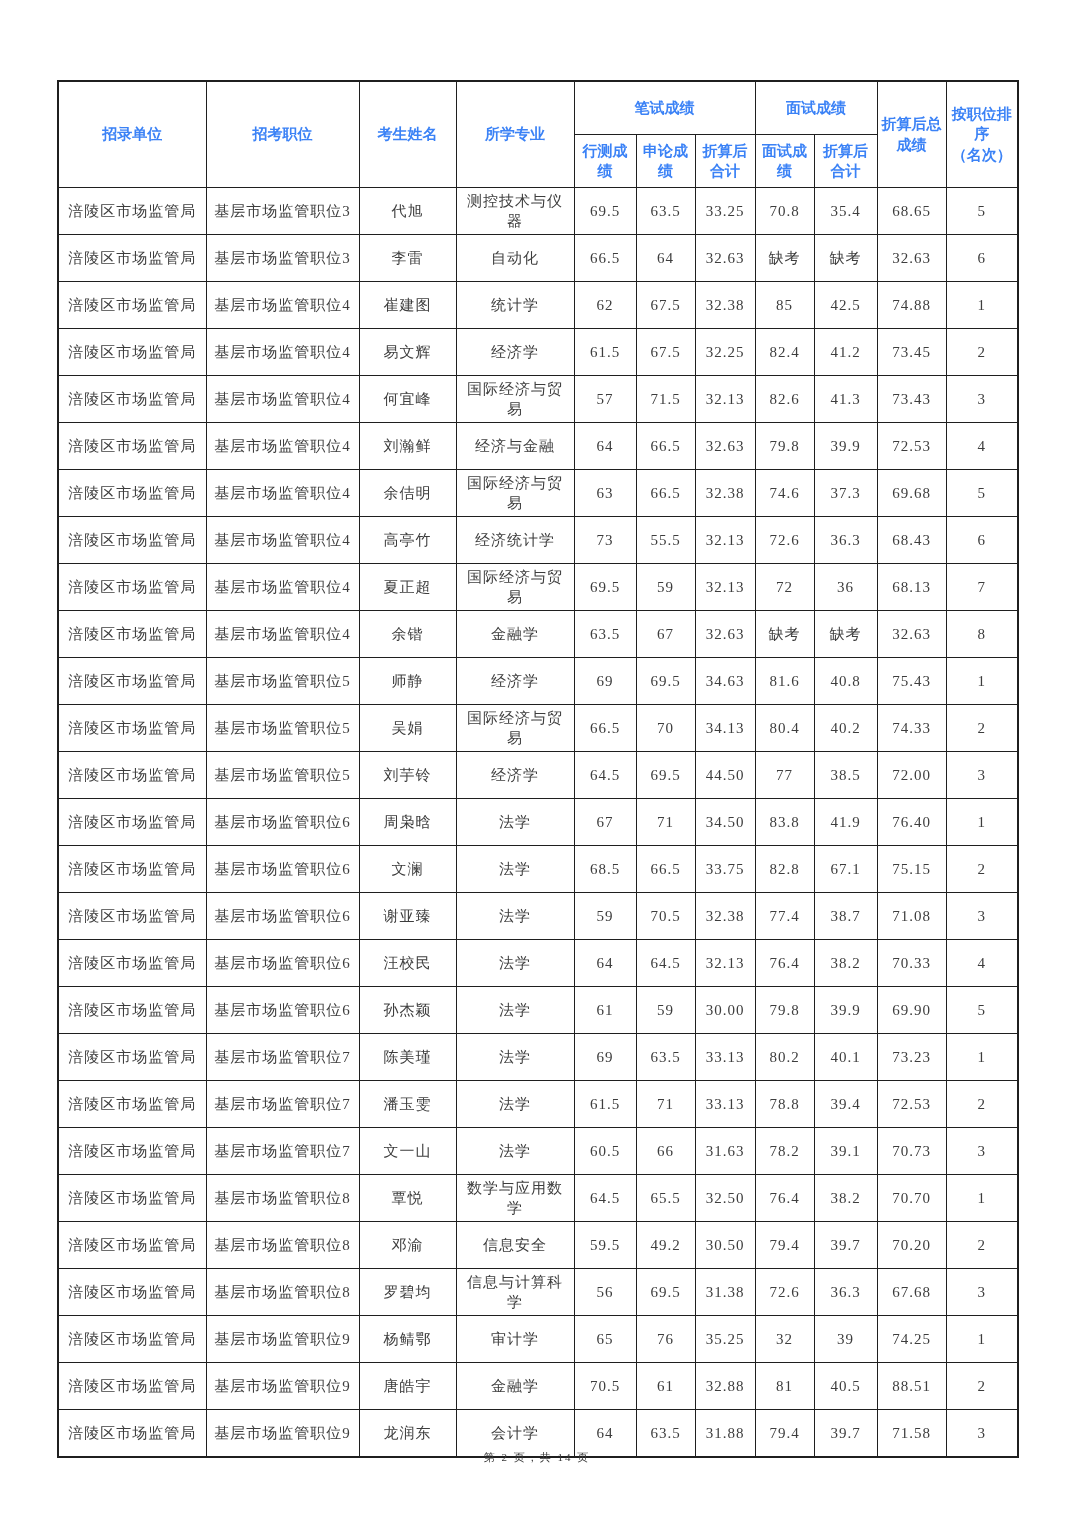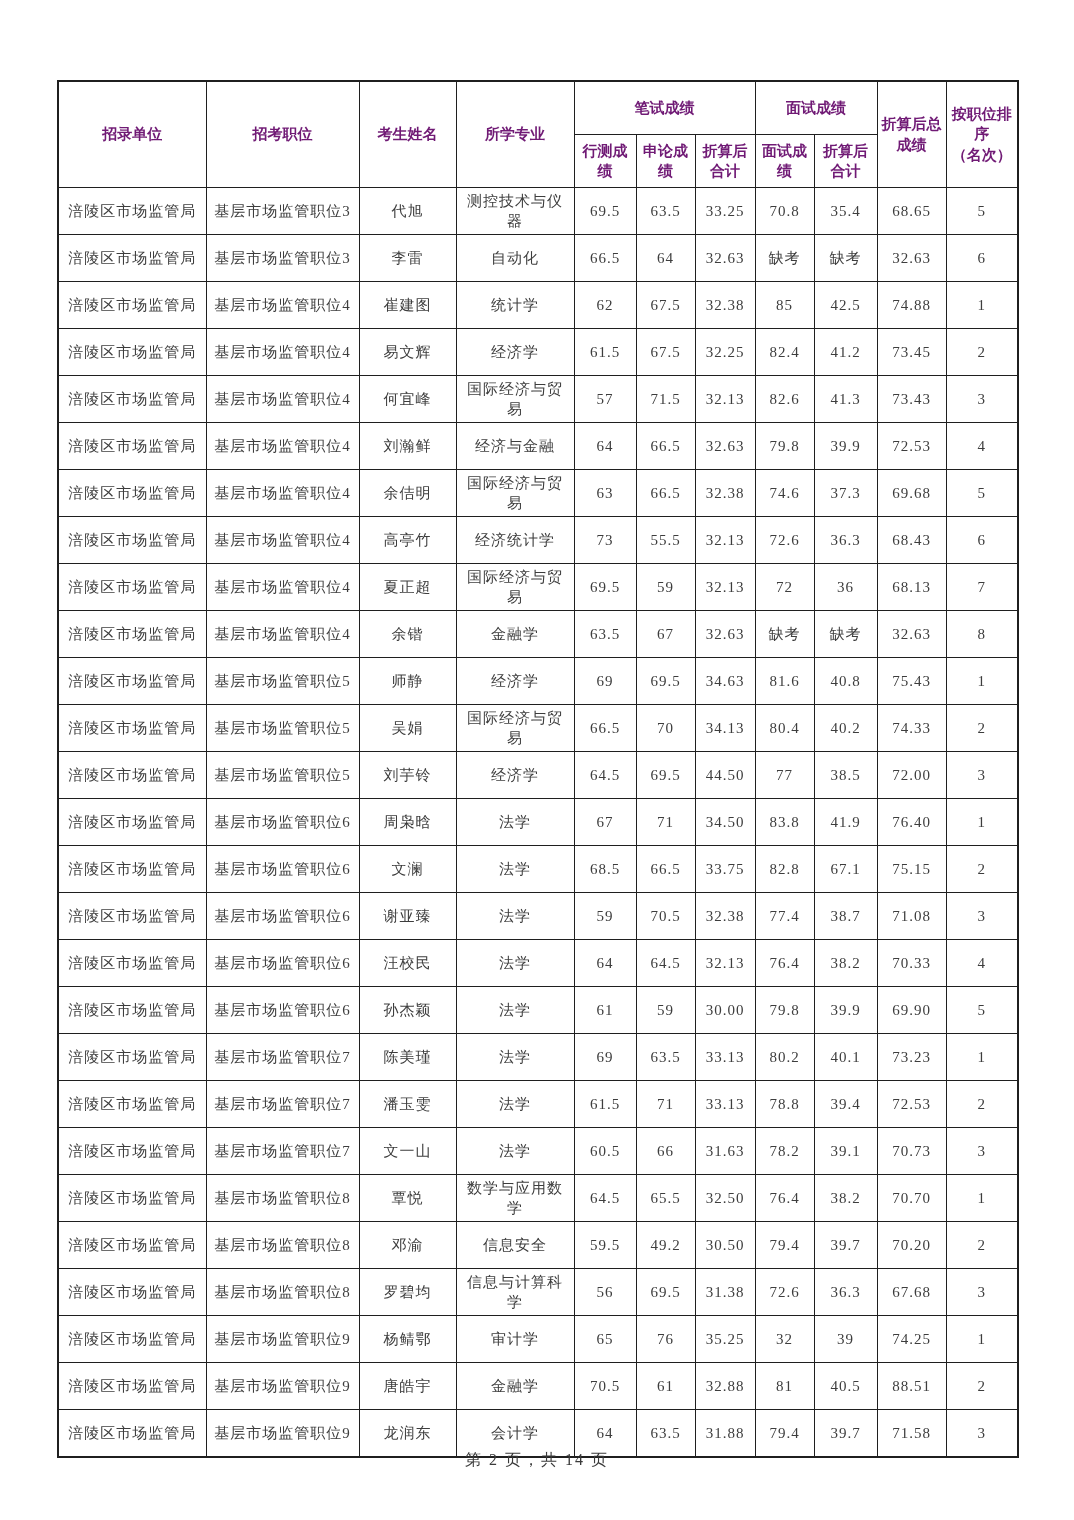--- a/index.html
+++ b/index.html
@@ -31,35 +31,35 @@
     text-align: center;
     vertical-align: middle;
     padding: 2px 3px;
     font-size: 15px;
     line-height: 1.35;
     white-space: pre-line;
     overflow: hidden;
   }
   table.score-table thead th {
     font-weight: bold;
-    color: #701a75;
+    color: #3b82f6;
     height: 48px;
   }
   table.score-table tbody td {
     height: 42px;
     color: #3d3d3d;
     letter-spacing: 1px;
   }
   .footer {
     position: absolute;
     top: 1450px;
     left: 0;
     width: 100%;
     text-align: center;
-    font-size: 16px;
+    font-size: 11px;
     color: #3a3a3a;
     letter-spacing: 2px;
   }
 </style>
 </head>
 <body>
 
 <div class="page">
 
   <table class="score-table">

